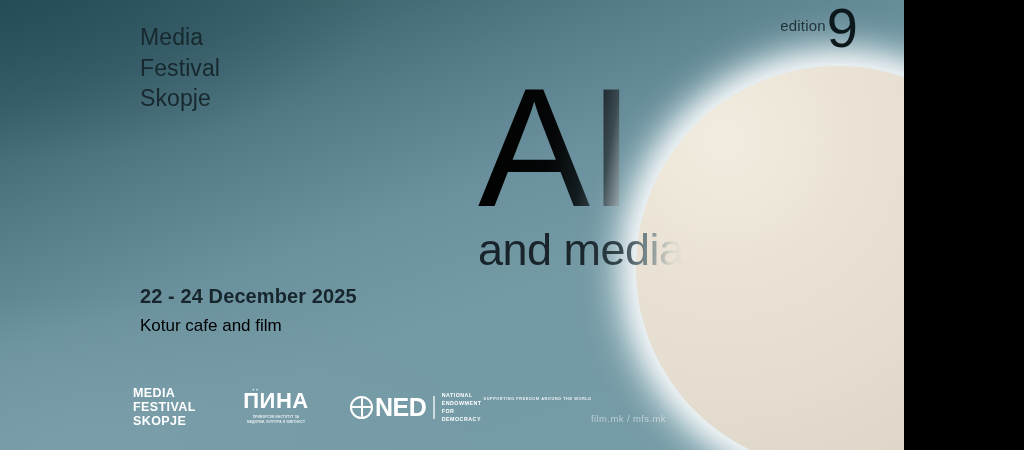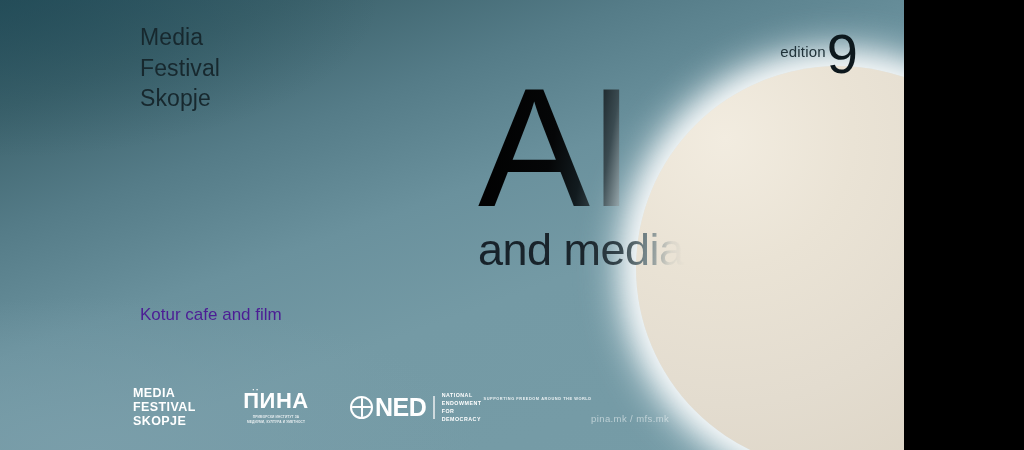--- a/index.html
+++ b/index.html
@@ -60,21 +60,21 @@
   .fest-name{
     position:absolute;left:140px;top:22px;
     font-size:23px;line-height:1.33;
     font-weight:400;color:#17282e;
     letter-spacing:.1px;
   }
   .fest-name span{display:block;}
 
   
   .edition{
-    position:absolute;right:46px;top:30px;
+    position:absolute;right:46px;top:4px;
     display:flex;align-items:flex-start;
     color:#1b2a30;
     margin-left:24px;
   }
   .edition-word{
     font-size:15px;font-weight:400;letter-spacing:.2px;
     padding-top:13px;color:#21333a;
   }
   .edition-num{
     font-size:56px;line-height:.86;font-weight:300;
@@ -103,21 +103,21 @@
     display:inline-block;
     text-align:center;
   }
 
   
   .when{
     position:absolute;left:140px;top:285px;
     color:#16262c;
   }
   .when-date{font-size:20px;font-weight:600;letter-spacing:.1px;}
-  .when-venue{font-size:17px;font-weight:400;margin-top:20px;color:#4c1d95;}
+  .when-venue{font-size:17px;font-weight:400;margin-top:8px;color:#000000;}
 
   
   .logos{
     position:absolute;left:133px;top:386px;
     display:flex;align-items:center;gap:0;
   }
 
   
   .logo-mfs{
     width:74px;
@@ -213,20 +213,21 @@
     <div class="edition-word">edition</div>
     <div class="edition-num">9</div>
   </div>
 
   <div class="headline">
     <div class="headline-main">AI</div>
     <div class="headline-sub">and media</div>
   </div>
 
   <div class="when">
+    <div class="when-date">22 - 24 December 2025</div>
     <div class="when-venue">Kotur cafe and film</div>
   </div>
 
   <div class="logos">
 
     <div class="logo-mfs">
       <span>MEDIA</span>
       <span>FESTIVAL</span>
       <span>SKOPJE</span>
     </div>
@@ -252,15 +253,15 @@
           <span>ENDOWMENT</span>
           <span>FOR</span>
           <span>DEMOCRACY</span>
         </span>
       </div>
       <div class="ned-foot">SUPPORTING FREEDOM AROUND THE WORLD</div>
     </div>
 
   </div>
 
-  <div class="urls">pina.mk / mfs.mk</div>
+  <div class="urls">film.mk / mfs.mk</div>
 
 </div>
 
 </body></html>

